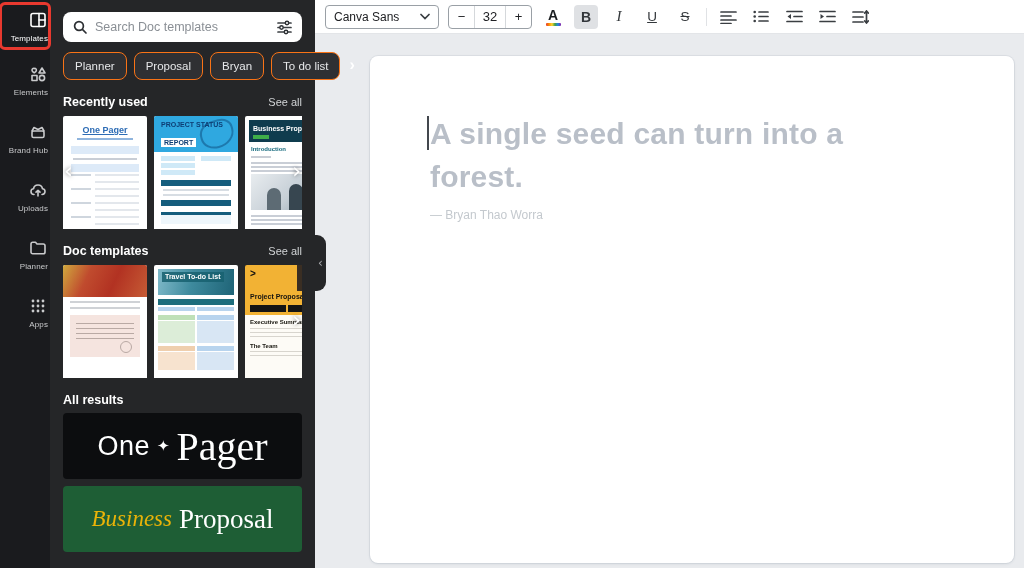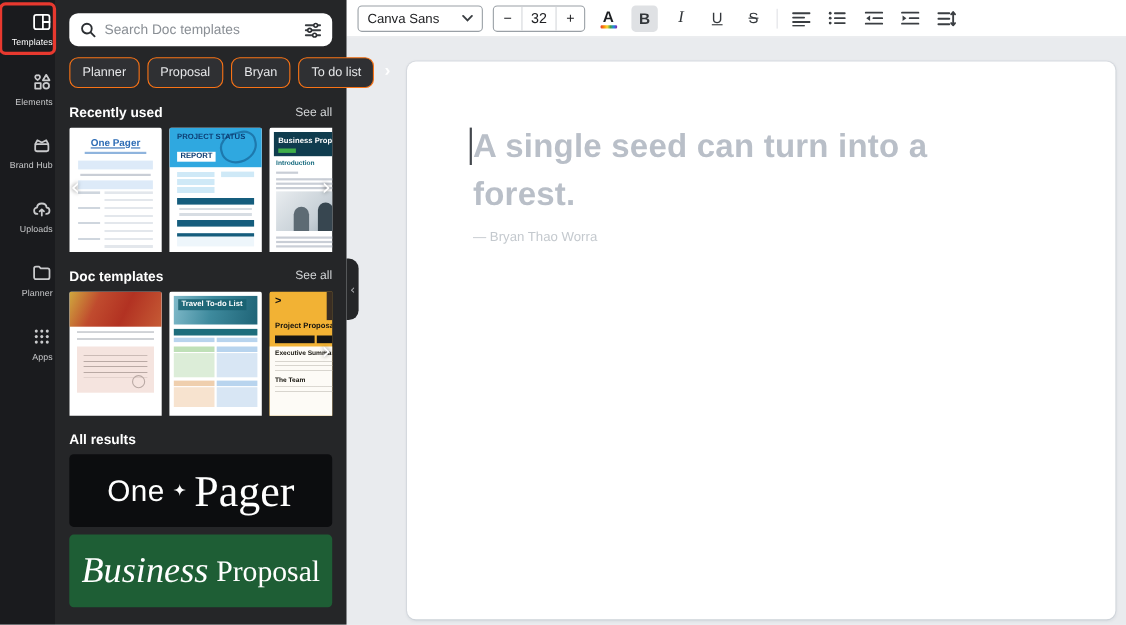--- a/index.html
+++ b/index.html
@@ -116,21 +116,21 @@
   .t-pp-team div::after { content:""; position:absolute; bottom:0; left:6px; width:8px; height:10px;
     border-radius:4px 4px 0 0; background:#6d4b3a; }
 
   
   .banner { border-radius:4px; margin-top:7px; height:66px; display:flex; align-items:center; justify-content:center; cursor:pointer; }
   .banner.black { background:#0c0d0f; margin-top:6px; }
   .banner.green { background:#1e5e35; }
   .b1-sans { color:#fff; font-size:27px; font-weight:500; letter-spacing:.5px; }
   .b1-star { color:#fff; font-size:15px; margin:0 7px; }
   .b1-serif { color:#fff; font-size:40px; font-family:"Liberation Serif", serif; }
-  .b2-italic { color:#ffffff; font-size:33px; font-family:"Liberation Serif", serif; font-style:italic; margin-right:7px; }
+  .b2-italic { color:#eab308; font-size:23px; font-family:"Liberation Serif", serif; font-style:italic; margin-right:7px; }
   .b2-serif { color:#fff; font-size:27px; font-family:"Liberation Serif", serif; }
 
   
   .collapse-tab { position:absolute; left:265px; top:268px; width:11px; height:56px; background:#252628;
     border-radius:0 9px 9px 0; display:flex; align-items:center; justify-content:center; cursor:pointer; z-index:4; }
   .collapse-tab span { color:#a9aaad; font-size:12px; font-family:"DejaVu Sans", sans-serif; }
 
   
   .main { flex:1; display:flex; flex-direction:column; position:relative; min-width:0; }
   .toolbar { height:34px; background:#fff; border-bottom:1px solid #e3e5e8; display:flex; align-items:center;

